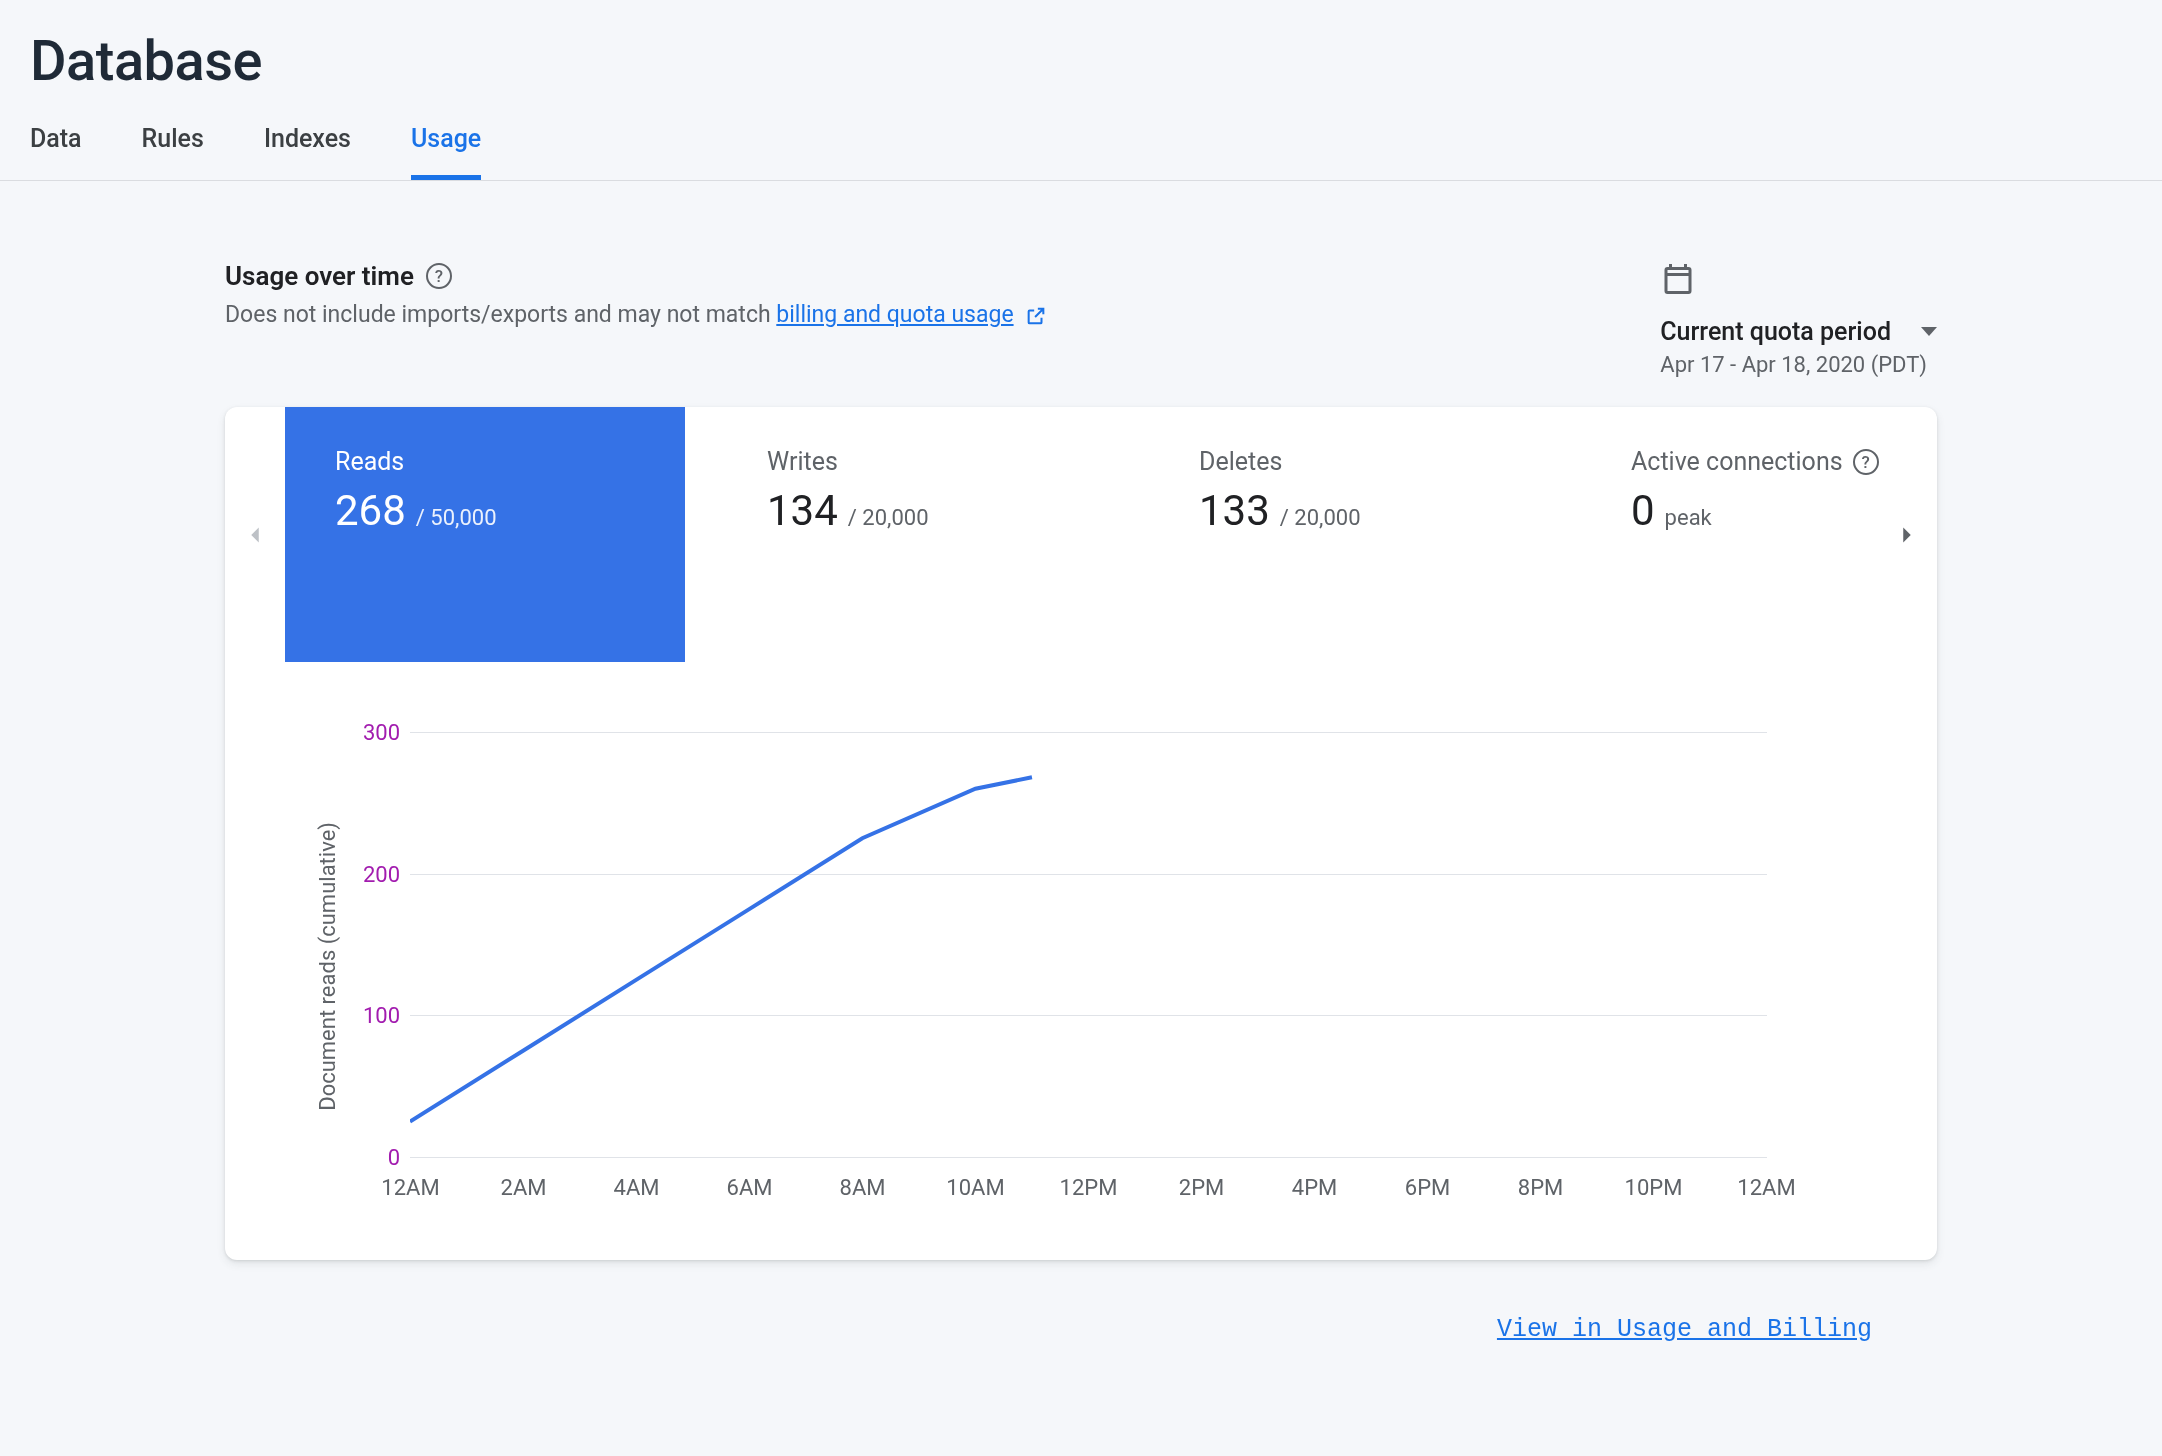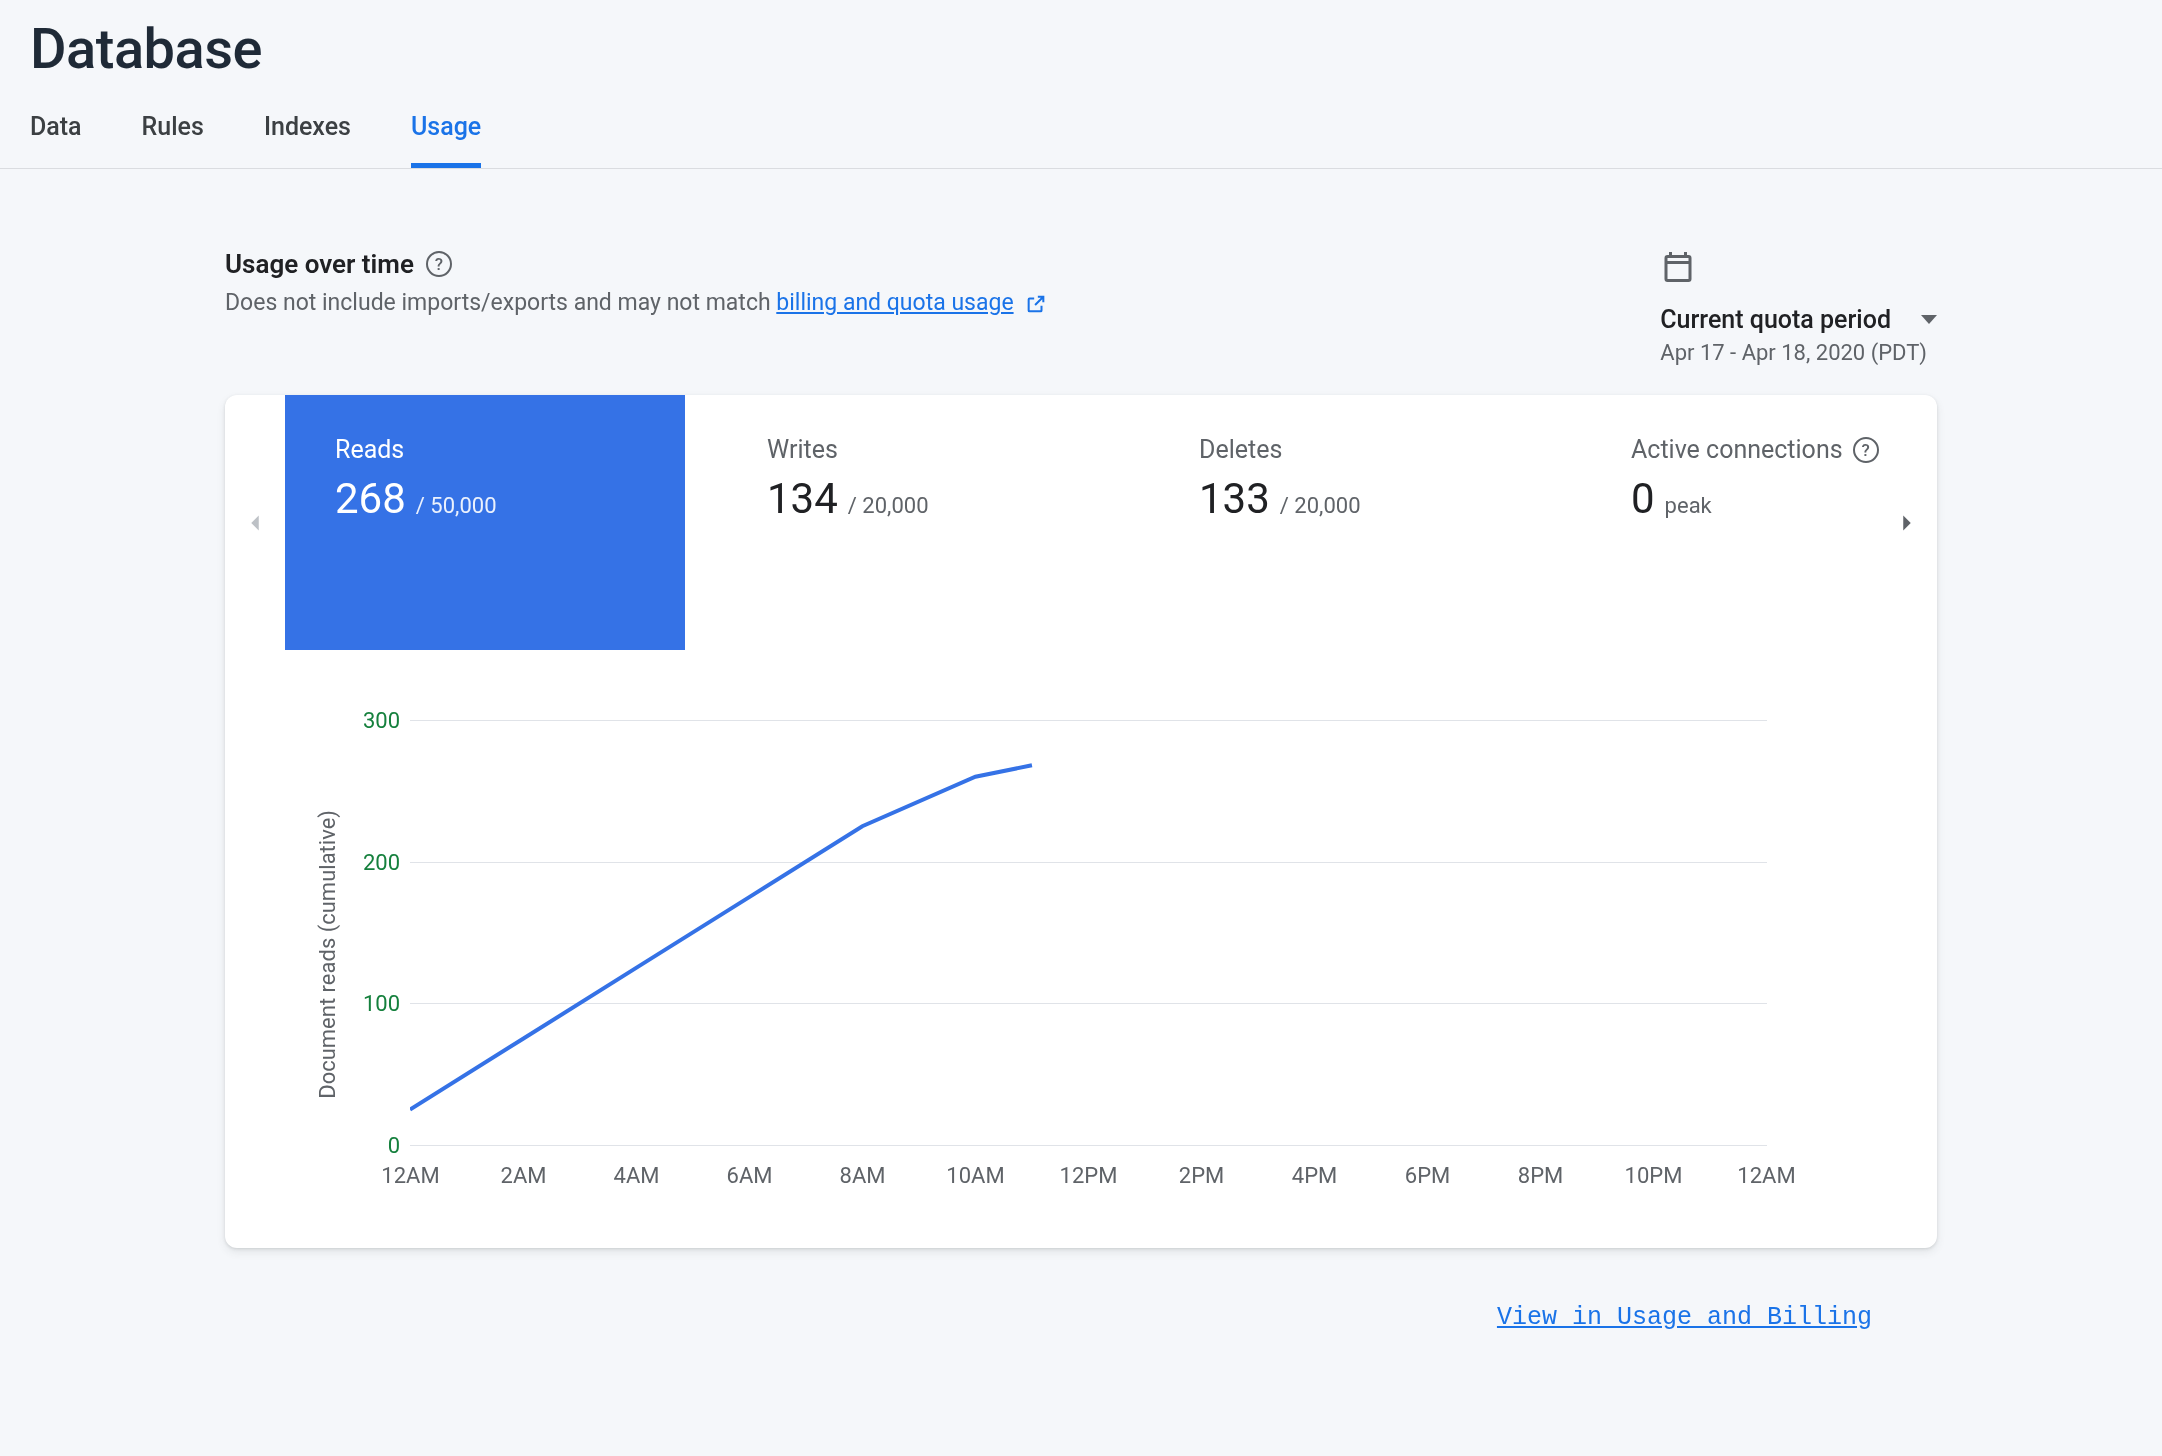--- a/index.html
+++ b/index.html
@@ -8,21 +8,21 @@
   background: #f5f7fa;
   color: #202124;
   width: 2162px;
   height: 1456px;
   transform-origin: top left;
 }
 .page { padding: 0; }
 .header {
   display: flex;
   align-items: flex-end;
-  padding: 16px 30px 0 30px;
+  padding: 28px 30px 0 30px;
   gap: 60px;
 }
 .title {
   font-size: 56px;
   font-weight: 500;
   color: #1f2a37;
   letter-spacing: -0.5px;
 }
 .db-selector {
   display: inline-flex;
@@ -208,21 +208,21 @@
   position:absolute;
   left:0; right:0;
   border-top:1px solid #e0e3e8;
 }
 .y-tick {
   position:absolute;
   left:-65px;
   width:55px;
   text-align:right;
   font-size:22px;
-  color:#15803d;
+  color:#a21caf;
   transform:translateY(-50%);
 }
 .x-ticks {
   display:flex;
   justify-content:space-between;
   margin-left:50px;
   margin-top:18px;
 }
 .x-tick {
   font-size:22px;

